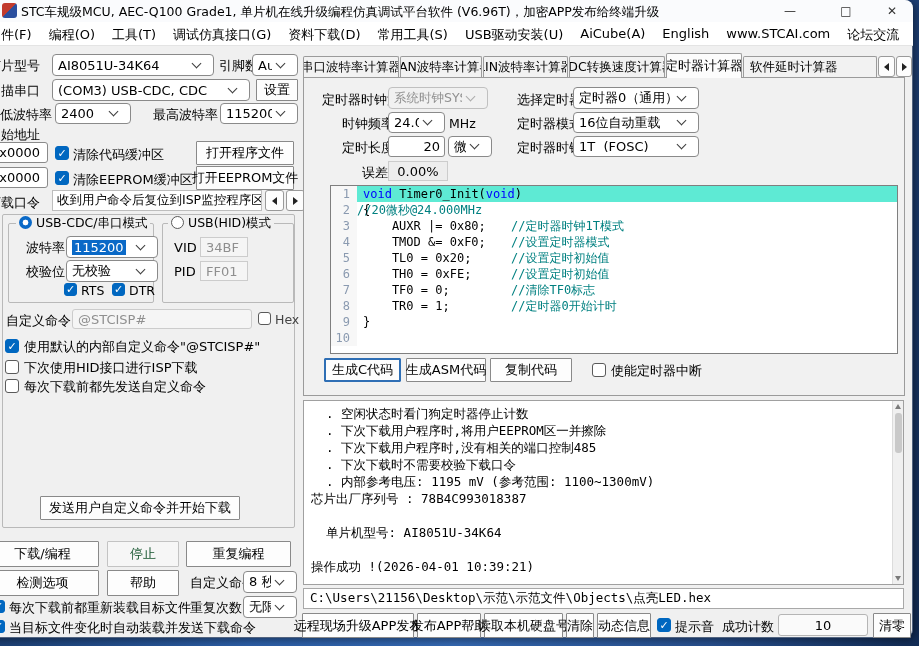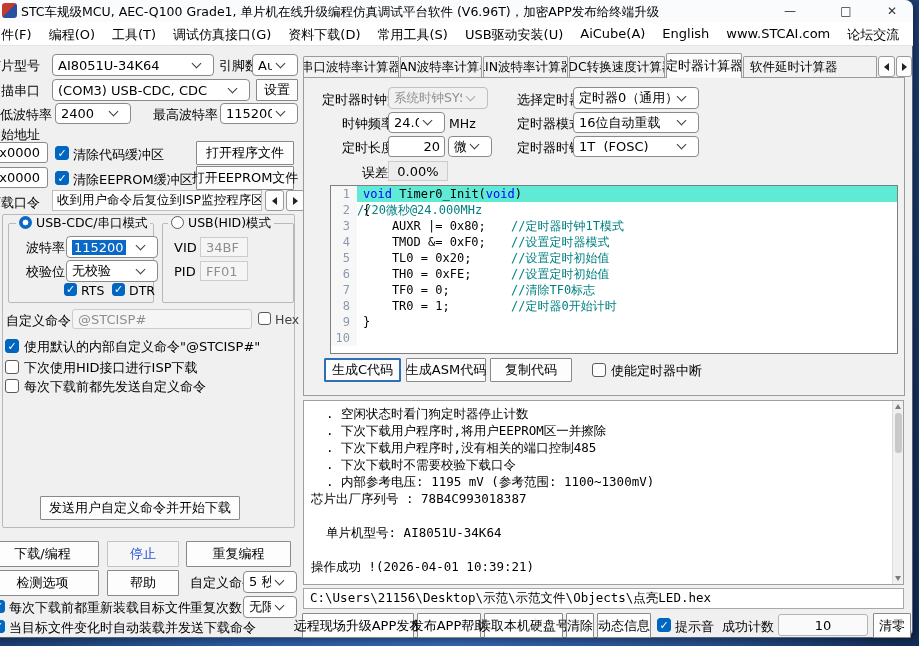--- a/index.html
+++ b/index.html
@@ -16,21 +16,21 @@
   .sm { font-size:12.5px; }
   .combo { background:#fff; border:1px solid #8a8a8a; border-radius:4px; display:flex; align-items:center;
     padding:0 11px 0 5px; font-size:13px; white-space:nowrap; overflow:hidden; }
   .combo .val { flex:1; overflow:hidden; white-space:nowrap; }
   .combo.dis { background:#f1f1f1; color:#8f8f8f; border-color:#c0c0c0; }
   .chev { width:7px; height:7px; border-right:1.4px solid #3c3c3c; border-bottom:1.4px solid #3c3c3c;
     transform:rotate(45deg); flex:none; margin:-4px 2px 0 5px; }
   .combo.dis .chev { border-color:#ababab; }
   .btn { background:#fdfdfd; border:1px solid #898989; border-radius:1px; display:flex; align-items:center;
     justify-content:center; font-size:13px; white-space:nowrap; cursor:default; }
-  .btn.dis { color:#1d4ed8; border-color:#c3c3c3; background:#f6f6f6; }
+  .btn.dis { color:#14532d; border-color:#c3c3c3; background:#f6f6f6; }
   .btn.focus { border:1px solid #2f6fb5; box-shadow:inset 0 0 0 1px #2f6fb5; }
   .inp { background:#fff; border:1px solid #8a8a8a; border-radius:3px; font:13px "DejaVu Sans",sans-serif; padding:0 4px; }
   .field { background:#f5f5f5; border:1px solid #cccccc; color:#8f8f8f; font-size:13px; display:flex;
     align-items:center; padding:0 5px; white-space:nowrap; }
   .cb { width:14px; height:14px; border:1px solid #5a5a5a; border-radius:3px; background:#fff;
     display:flex; align-items:center; justify-content:center; flex:none; }
   .cb.on { background:#0067c0; border-color:#0067c0; }
   .cb.on::after { content:"✓"; color:#fff; font-size:11px; font-weight:bold; line-height:1; }
   .radio { width:13px; height:13px; border-radius:50%; border:1px solid #5a5a5a; background:#fff; flex:none; }
   .radio.sel { border:none; background:radial-gradient(circle,#fff 0 2.6px,#0a69c7 3.2px); }
@@ -180,21 +180,21 @@
 
   <div class="abs lbl" style="left:24px;top:379px;">每次下载前都先发送自定义命令</div>
 
   <div class="abs btn" style="left:-14px;top:541px;width:113px;height:26px;">下载/编程</div>
   <div class="abs btn dis" style="left:107px;top:541px;width:72px;height:26px;">停止</div>
   <div class="abs btn" style="left:186px;top:541px;width:105px;height:26px;">重复编程</div>
   <div class="abs btn" style="left:-14px;top:570px;width:113px;height:26px;">检测选项</div>
   <div class="abs btn" style="left:107px;top:570px;width:72px;height:26px;">帮助</div>
   <div class="abs lbl" style="left:190px;top:575px;">自定义命令</div>
   <div class="abs combo" style="left:243px;top:571px;width:54px;height:22px;">
-      <span class="val">5 秒</span>
+      <span class="val">8 秒</span>
       <span class="chev"></span>
     </div>
   <span class="abs cb on" style="left:-8px;top:600px;width:13px;height:13px;"></span>
   <div class="abs lbl" style="left:9px;top:600px;">每次下载前都重新装载目标文件</div>
   <div class="abs lbl" style="left:190px;top:600px;">重复次数</div>
   <div class="abs combo" style="left:243px;top:596px;width:54px;height:22px;">
       <span class="val">无限</span>
       <span class="chev"></span>
     </div>
   <span class="abs cb on" style="left:-8px;top:620px;width:13px;height:13px;"></span>

